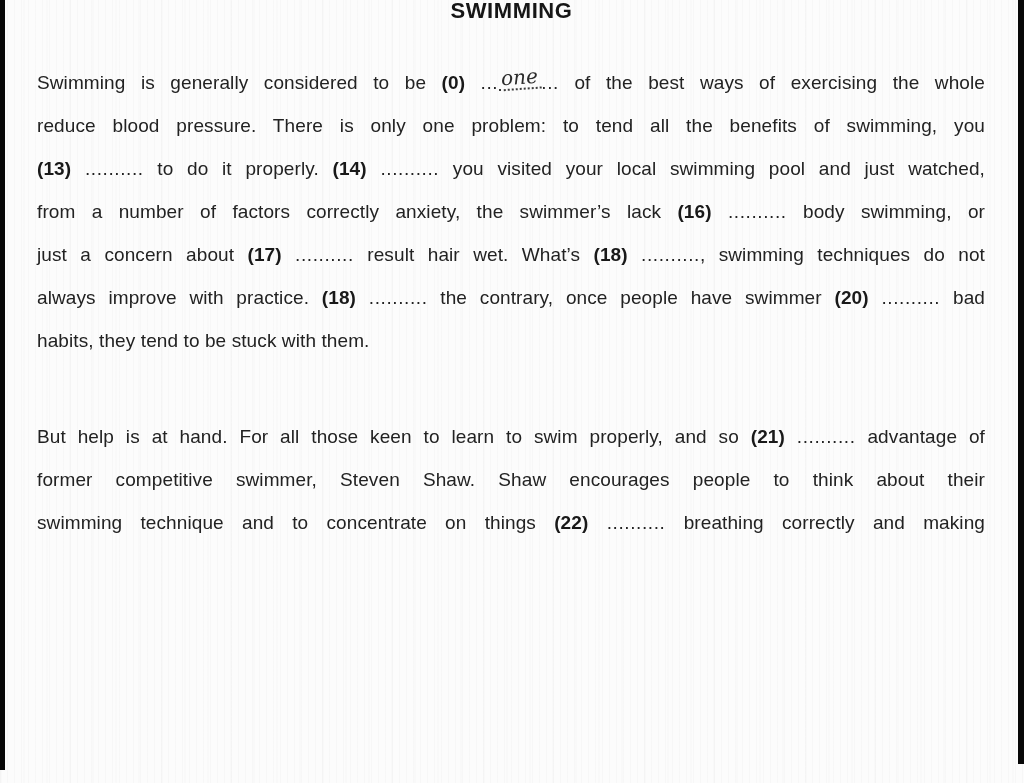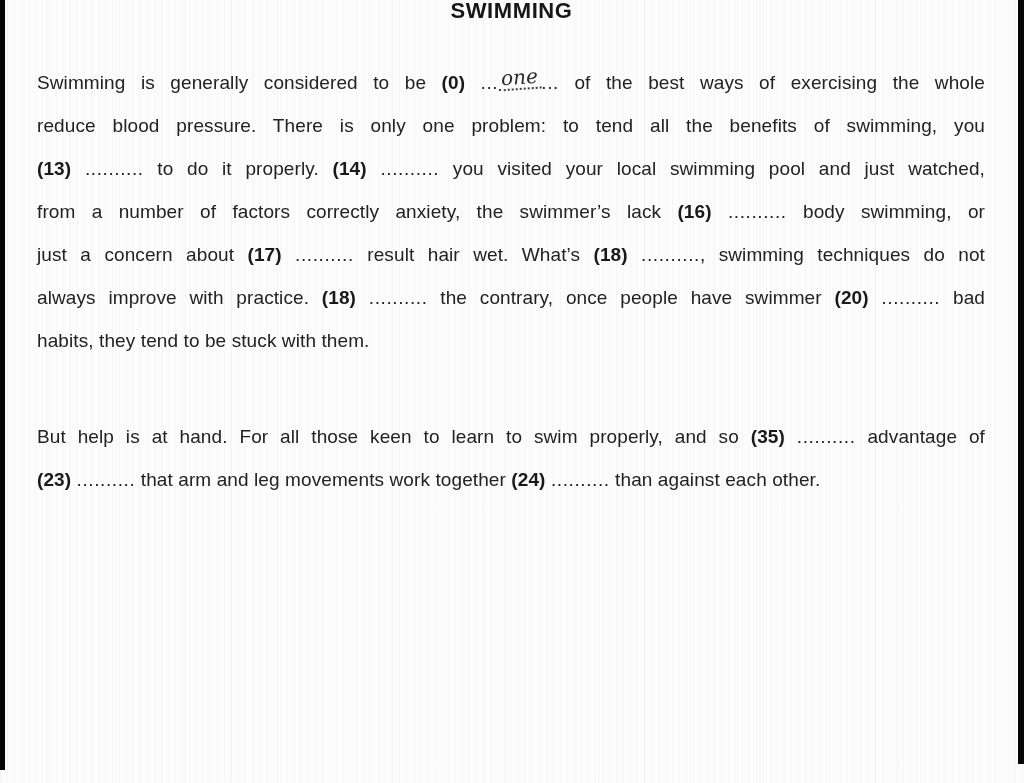--- a/index.html
+++ b/index.html
@@ -65,17 +65,18 @@
       <div class="para">
         <div class="line justify"><span>Swimming is generally considered to be </span><span class="num">(0)</span><span> </span><span class="dots">...</span><span class="hw">one</span><span class="dots">...</span><span> of the best ways of exercising the whole</span></div>
         <div class="line justify"><span>reduce blood pressure. There is only one problem: to tend all the benefits of swimming, you</span></div>
         <div class="line justify"><span class="num">(13)</span><span> </span><span class="dots">..........</span><span> to do it properly. </span><span class="num">(14)</span><span> </span><span class="dots">..........</span><span> you visited your local swimming pool and just watched,</span></div>
         <div class="line justify"><span>from a number of factors correctly anxiety, the swimmer’s lack </span><span class="num">(16)</span><span> </span><span class="dots">..........</span><span> body swimming, or</span></div>
         <div class="line justify"><span>just a concern about </span><span class="num">(17)</span><span> </span><span class="dots">..........</span><span> result hair wet. What’s </span><span class="num">(18)</span><span> </span><span class="dots">..........</span><span>, swimming techniques do not</span></div>
         <div class="line justify"><span>always improve with practice. </span><span class="num">(18)</span><span> </span><span class="dots">..........</span><span> the contrary, once people have swimmer </span><span class="num">(20)</span><span> </span><span class="dots">..........</span><span> bad</span></div>
         <div class="line"><span>habits, they tend to be stuck with them.</span></div>
       </div>
       <div class="para">
-        <div class="line justify"><span>But help is at hand. For all those keen to learn to swim properly, and so </span><span class="num">(35)</span><span> </span><span class="dots">..........</span><span> advantage of</span></div>
-        <div class="line"><span class="num">(23)</span><span> </span><span class="dots">..........</span><span> that arm and leg movements work together </span><span class="num">(24)</span><span> </span><span class="dots">..........</span><span> than against each other.</span></div>
+        <div class="line justify"><span>But help is at hand. For all those keen to learn to swim properly, and so </span><span class="num">(21)</span><span> </span><span class="dots">..........</span><span> advantage of</span></div>
+        <div class="line justify"><span>former competitive swimmer, Steven Shaw. Shaw encourages people to think about their</span></div>
+        <div class="line justify"><span>swimming technique and to concentrate on things </span><span class="num">(22)</span><span> </span><span class="dots">..........</span><span> breathing correctly and making</span></div>
       </div>
     </div>
 </div>
 
 </body></html>

